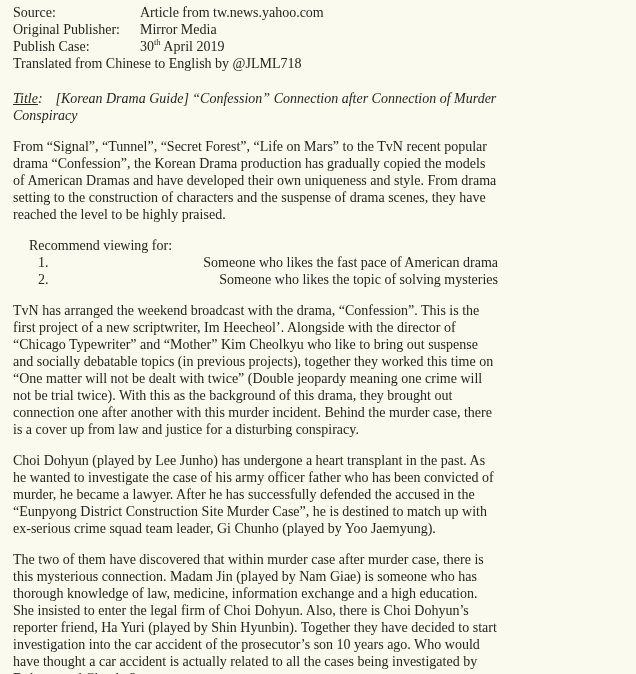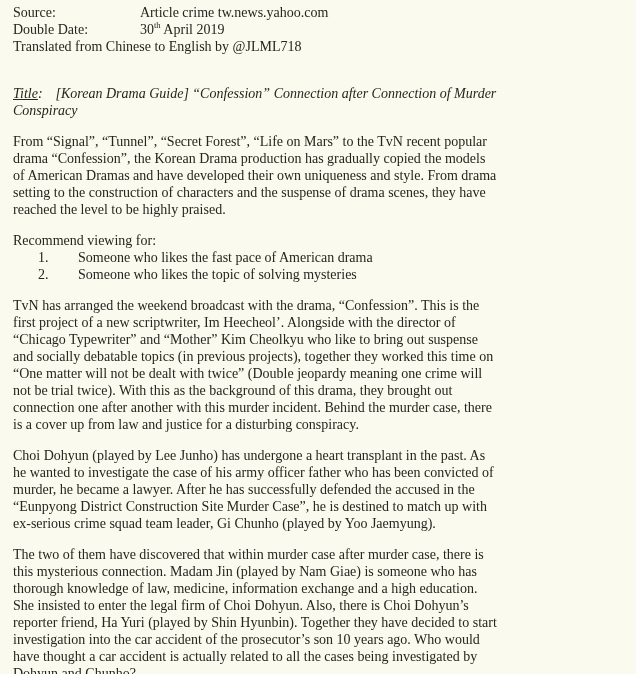--- a/index.html
+++ b/index.html
@@ -33,36 +33,36 @@
   }
   .translator-note { }
   .divider {
     margin-top: 4px;
     white-space: nowrap;
     overflow: hidden;
     color: #45443c;
     letter-spacing: 0;
   }
   .title-row {
-    margin-top: 26px;
+    margin-top: 14px;
     font-style: italic;
   }
   .title-label { text-decoration: underline; }
   .title-text { margin-left: 13px; }
   p.para {
     margin: 14px 0 0 0;
     padding: 0;
   }
-  .recommend-heading { margin: 14px 0 0 0; }
+  .recommend-heading { margin: 14px 0 0 16px; }
   .list-row {
     display: flex;
     padding-left: 25px;
   }
   .list-num { width: 40px; flex: none; }
-  .list-text { flex: 1; }
+  .list-text { flex: 1; text-align: right; }
   .footer {
     margin-top: auto;
     display: flex;
     justify-content: space-between;
     align-items: flex-end;
     gap: 48px;
   }
   .misspelled {
     text-decoration-line: underline;
     text-decoration-style: wavy;
@@ -73,24 +73,28 @@
   .page-number { margin-right: 34px; font-style: italic; }
 </style>
 </head>
 <body>
 
 <div class="page">
 
   <div class="metadata-block">
     <div class="meta-row">
       <span class="meta-label">Source:</span>
-      <span class="meta-value">Article crime tw.news.yahoo.com</span>
+      <span class="meta-value">Article from tw.news.yahoo.com</span>
     </div>
     <div class="meta-row">
-      <span class="meta-label">Double Date:</span>
+      <span class="meta-label">Original Publisher:</span>
+      <span class="meta-value">Mirror Media</span>
+    </div>
+    <div class="meta-row">
+      <span class="meta-label">Publish Case:</span>
       <span class="meta-value"><span>30</span><sup class="ordinal">th</sup><span> April 2019</span></span>
     </div>
   </div>
 
   <div class="translator-note">Translated from Chinese to English by @JLML718</div>
 
   <div class="divider">______________________________________________________________________________________________________</div>
 
   <div class="title-row">
     <span class="title-label">Title</span><span>:</span><span class="title-text">[Korean Drama Guide] “Confession” Connection after Connection of Murder Conspiracy</span>

